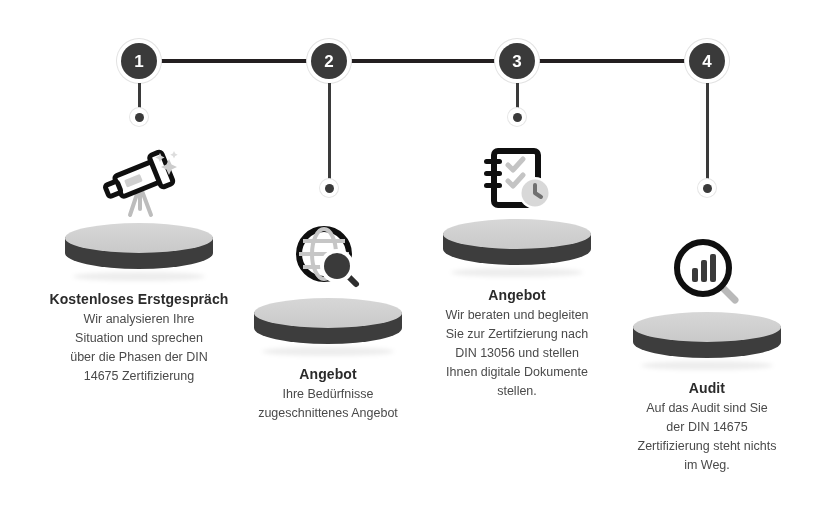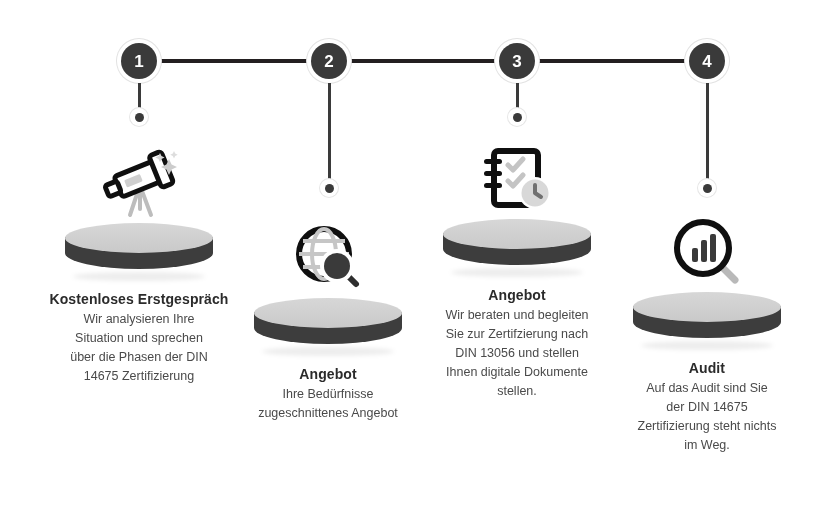--- a/index.html
+++ b/index.html
@@ -280,21 +280,21 @@
     <div class="col-title">Angebot</div>
     <div class="col-desc">
       <span>Wir beraten und begleiten</span>
       <span>Sie zur Zertifzierung nach</span>
       <span>DIN 13056 und stellen</span>
       <span>Ihnen digitale Dokumente</span>
       <span>stellen.</span>
     </div>
   </div>
 
-  <div class="column" style="left:607px; top:216px;">
+  <div class="column" style="left:607px; top:236px;">
     <div class="icon-wrap">
       <svg width="76" height="72" viewBox="0 0 76 72">
 
         <line x1="52" y1="50" x2="66" y2="64" stroke="#b9b9b9" stroke-width="7" stroke-linecap="round"></line>
 
         <circle cx="34" cy="32" r="26" fill="#ffffff" stroke="#0f0f0f" stroke-width="6"></circle>
 
         <rect x="23" y="32" width="6" height="14" rx="2" fill="#3a3a3a"></rect>
         <rect x="32" y="24" width="6" height="22" rx="2" fill="#3a3a3a"></rect>
         <rect x="41" y="18" width="6" height="28" rx="2" fill="#3a3a3a"></rect>

